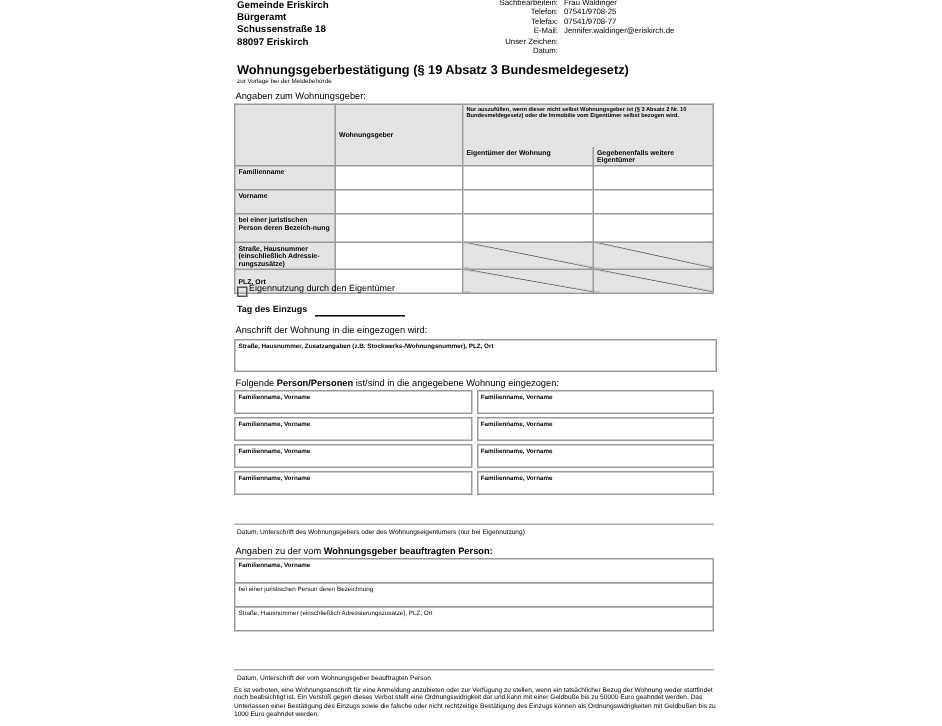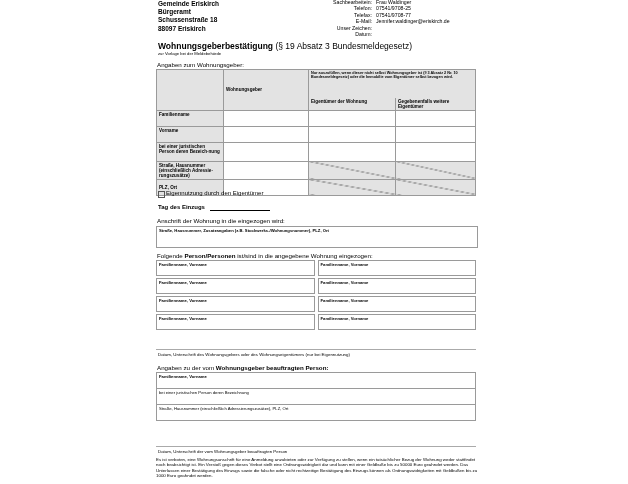--- a/index.html
+++ b/index.html
@@ -4,21 +4,21 @@
 <style>
   html, body { margin: 0; padding: 0; background: #ffffff; }
   body { width: 628px; height: 484px; position: relative; overflow: hidden;
          font-family: "Liberation Sans", sans-serif; color: #000; }
   .abs { position: absolute; }
   .addr { left: 158px; top: 0px; font-size: 6.5px; font-weight: bold; line-height: 8.2px; }
   .contact { left: 322px; top: -1px; font-size: 5.2px; line-height: 6.4px; }
   .contact .row { display: flex; }
   .contact .lbl { width: 50px; text-align: right; padding-right: 4px; }
   .title { left: 158px; top: 41px; font-size: 8.5px; font-weight: bold; }
-  .title .sub { font-weight: normal; }
+  .title .sub { font-weight: bold; }
   .subtitle { left: 158px; top: 51px; font-size: 4.2px; }
   .section-label { font-size: 6.2px; left: 157px; }
   .section-label b { font-weight: bold; }
   table.landlord { position: absolute; left: 156px; top: 69px; width: 320px;
                    border-collapse: collapse; font-size: 4.6px; }
   table.landlord td { border: 1px solid #9a9a9a; vertical-align: top; padding: 1px 2px; }
   table.landlord .hdr { background: #e3e3e3; }
   table.landlord .rowlbl { background: #e3e3e3; font-weight: bold; width: 62px; }
   table.landlord .hatched { background: #e3e3e3 linear-gradient(to top right, transparent calc(50% - 0.5px), #555 calc(50%), transparent calc(50% + 0.5px)); }
   .checkbox { left: 158px; top: 191px; width: 5px; height: 5px; border: 1px solid #555; }

